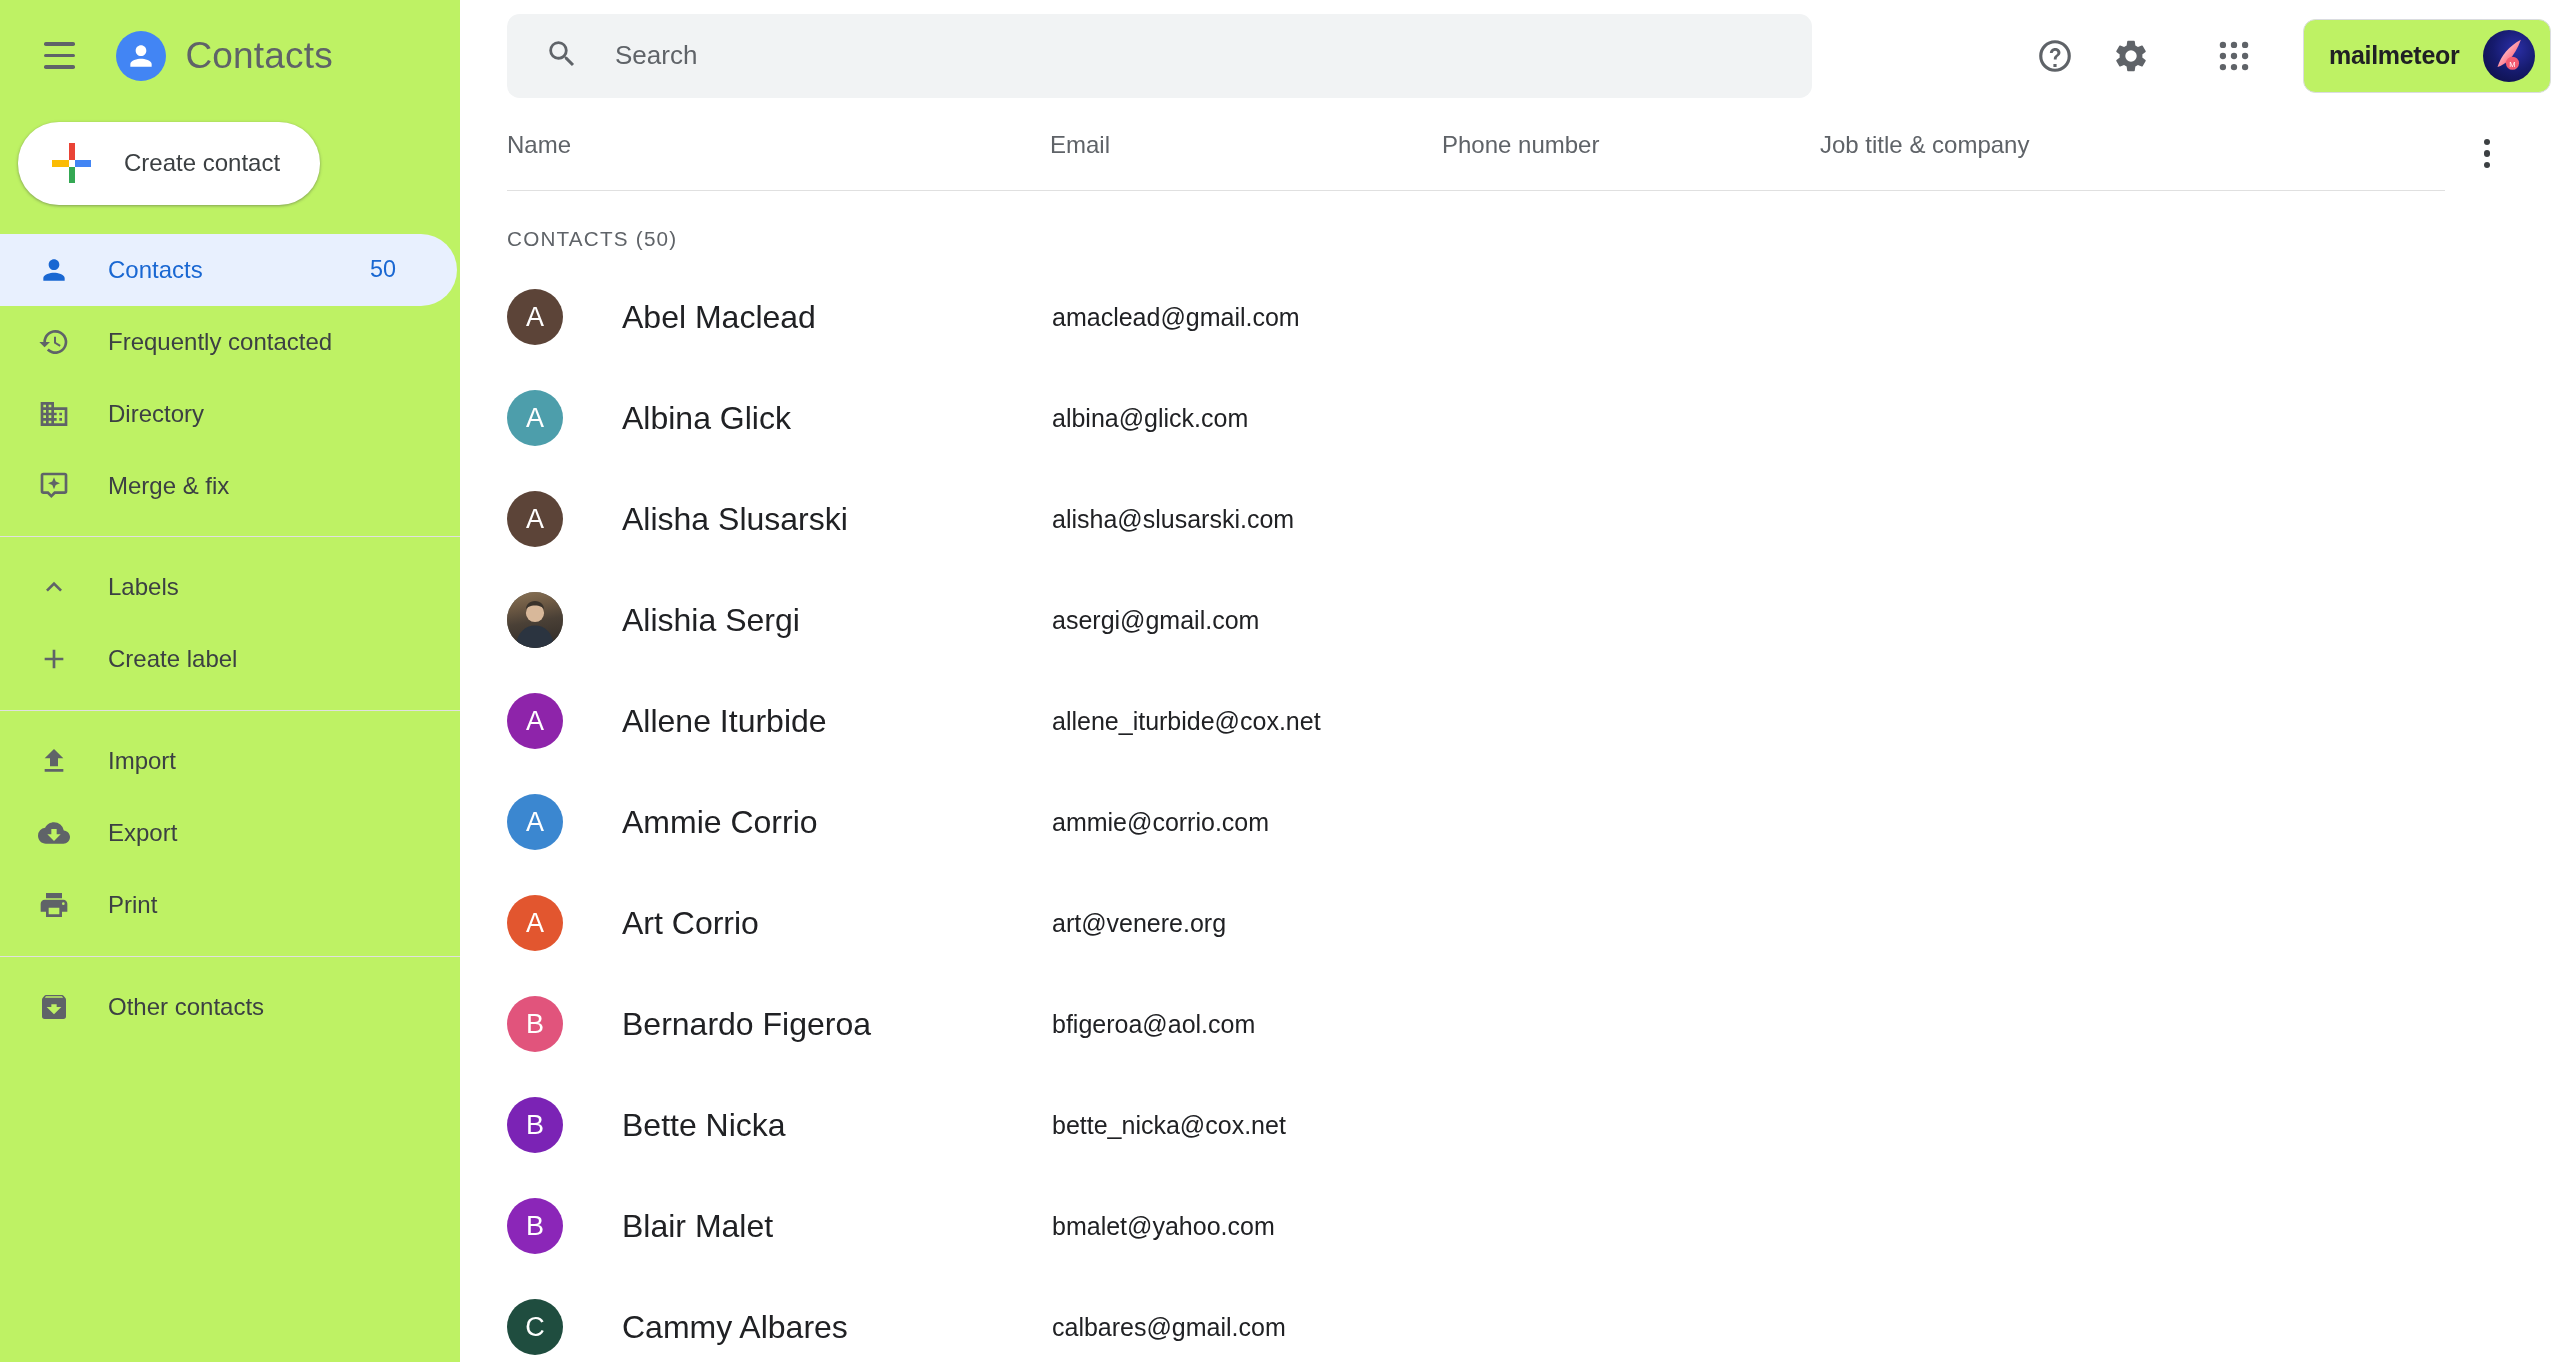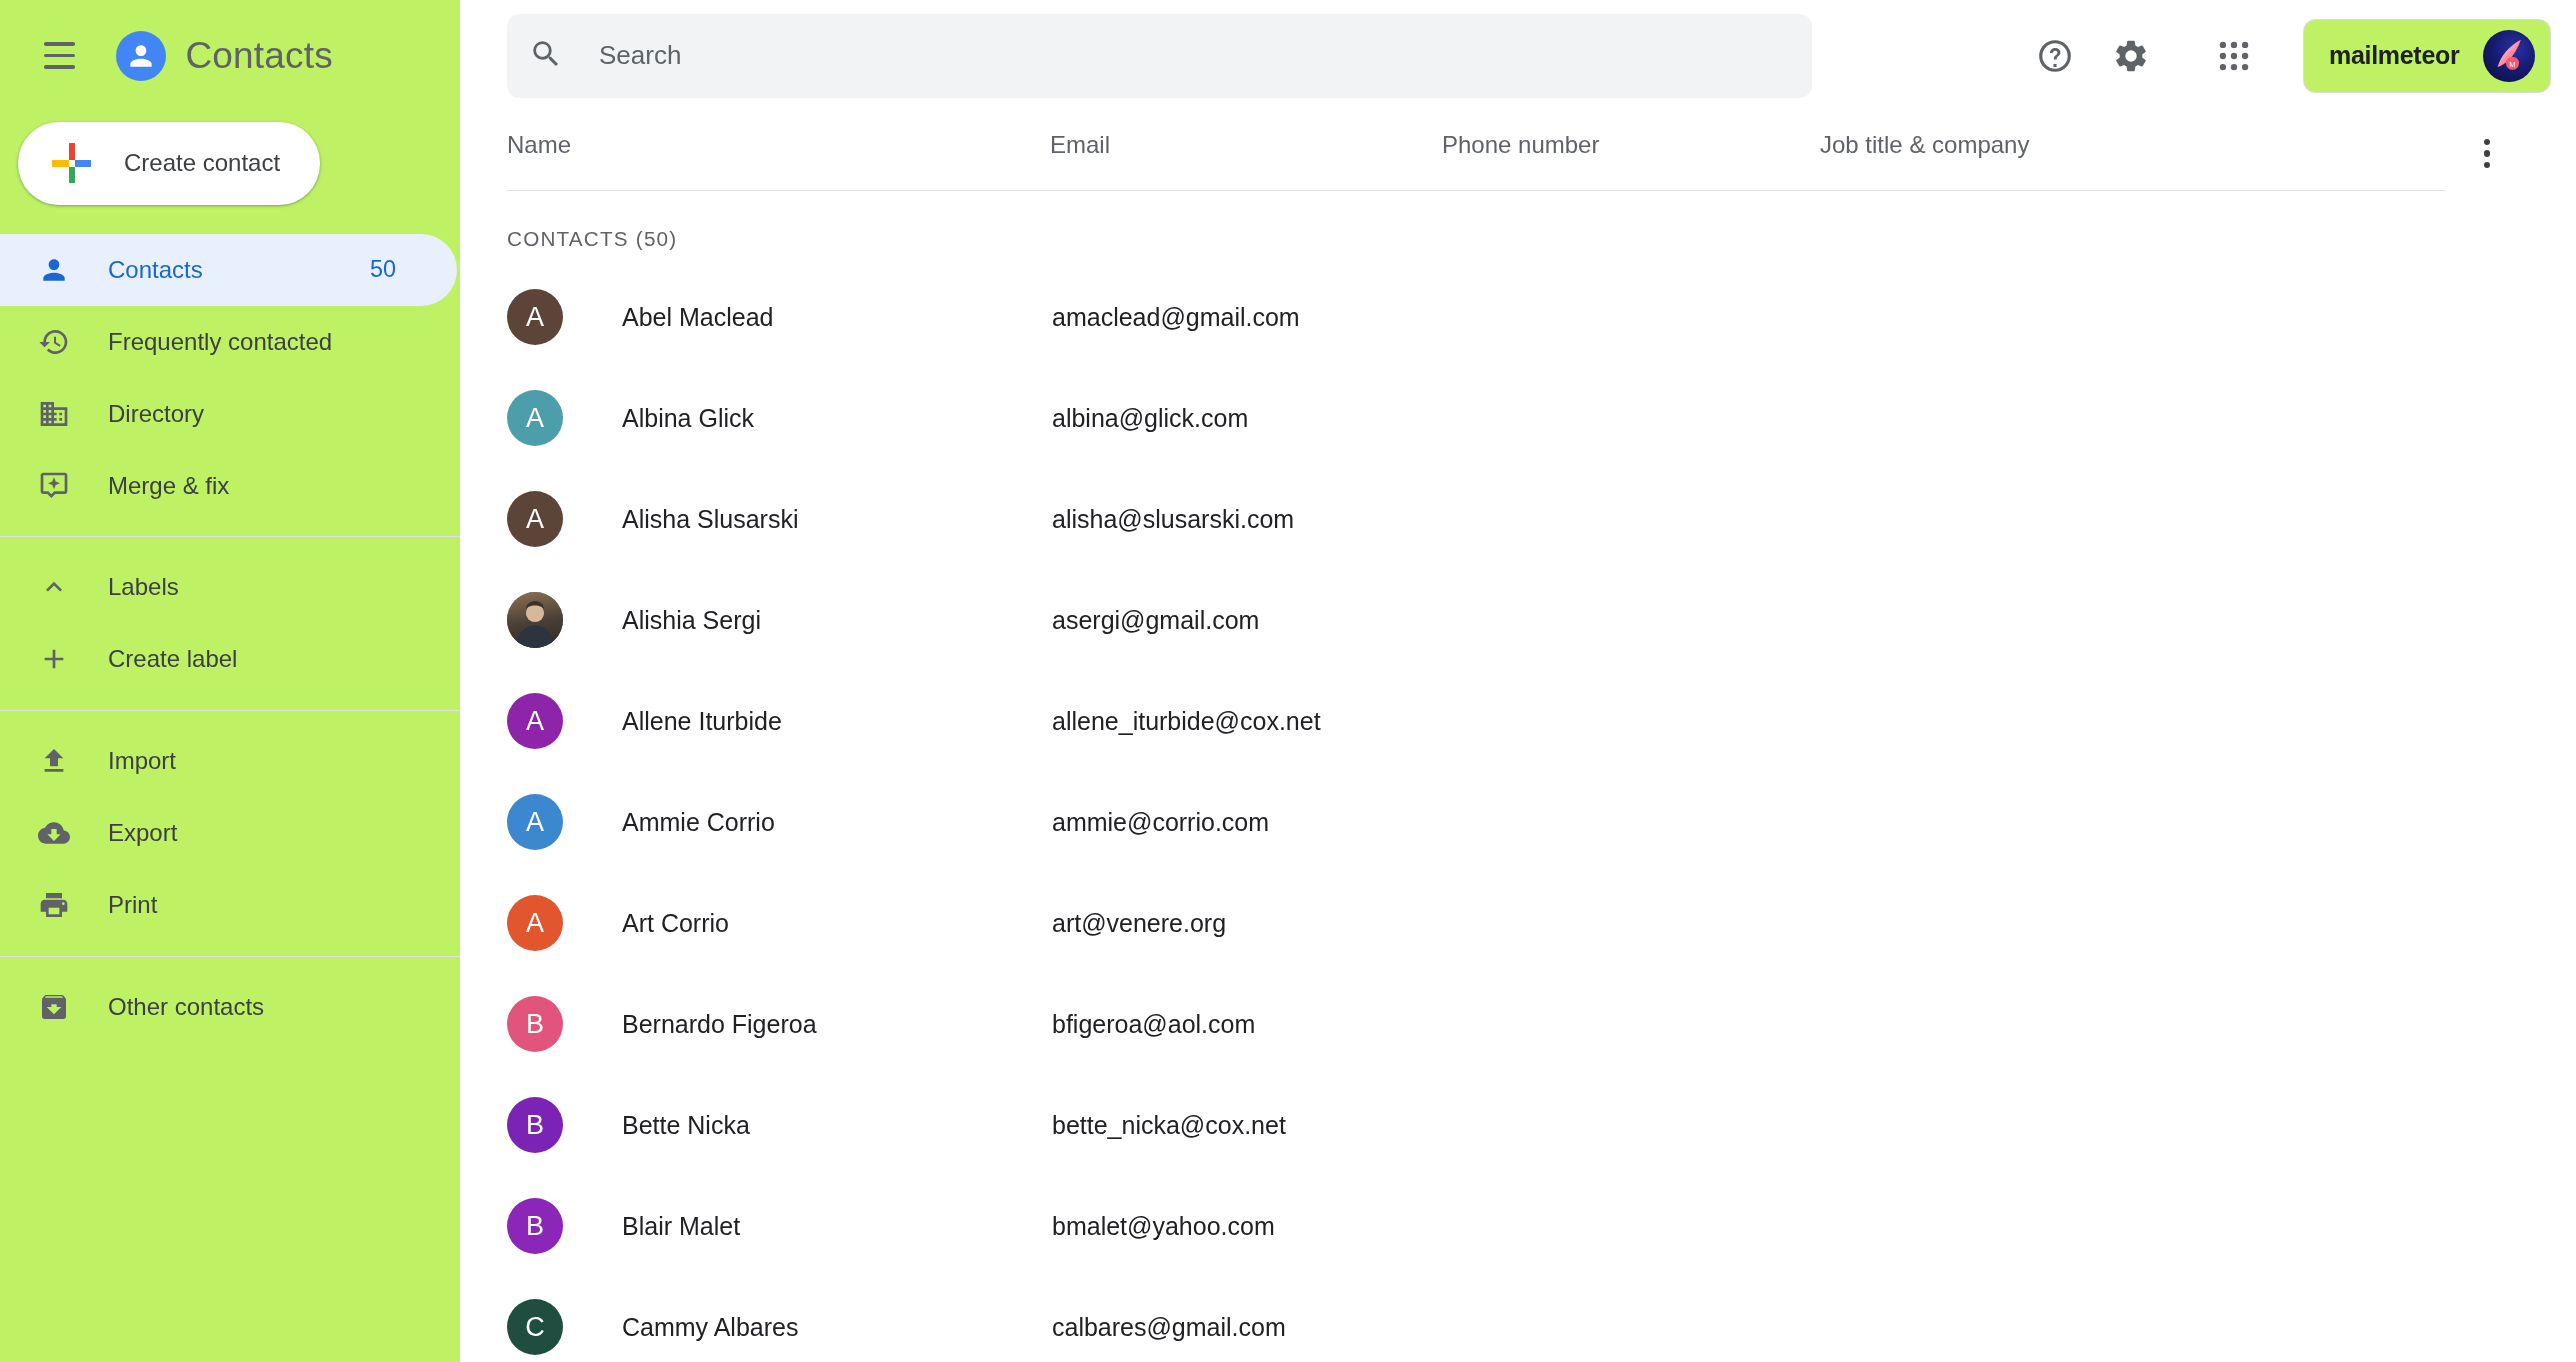--- a/index.html
+++ b/index.html
@@ -124,21 +124,21 @@
     height: 111px;
     display: flex; align-items: center;
     padding-right: 25px;
   }
   .search-wrap {
     margin-left: 47px;
     width: 1305px; height: 84px;
     background: #f1f3f4;
     border-radius: 12.6px;
     display: flex; align-items: center;
-    padding-left: 22px;
+    padding-left: 38px;
     cursor: text;
   }
   .search-wrap svg { width: 34px; height: 34px; fill: #5f6368; flex: 0 0 34px; }
   .search-input {
     border: none; outline: none; background: transparent;
     margin-left: 36px;
     font-size: 26px; color: #3c4043;
     font-family: inherit;
     width: 100%;
   }
@@ -230,21 +230,21 @@
     flex: 0 0 56px;
     display: flex; align-items: center; justify-content: center;
     color: #fff; font-size: 27px; font-weight: 400;
     overflow: hidden; position: relative;
   }
   .avatar.photo { background: #6b6a62; }
   .photo-bg { position: absolute; inset: 0; }
   .cell-name {
     margin-left: 59px;
     width: 430px; flex: 0 0 430px;
-    font-size: 25px; color: #202124;
+    font-size: 32px; color: #202124;
     white-space: nowrap; overflow: hidden; text-overflow: ellipsis;
   }
   .cell-email {
     width: 392px; flex: 0 0 392px;
     font-size: 25px; color: #202124;
     white-space: nowrap;
   }
   .cell-phone { width: 378px; flex: 0 0 378px; font-size: 25px; color: #202124; }
   .cell-job   { width: 360px; flex: 0 0 360px; font-size: 25px; color: #202124; }
 </style>

